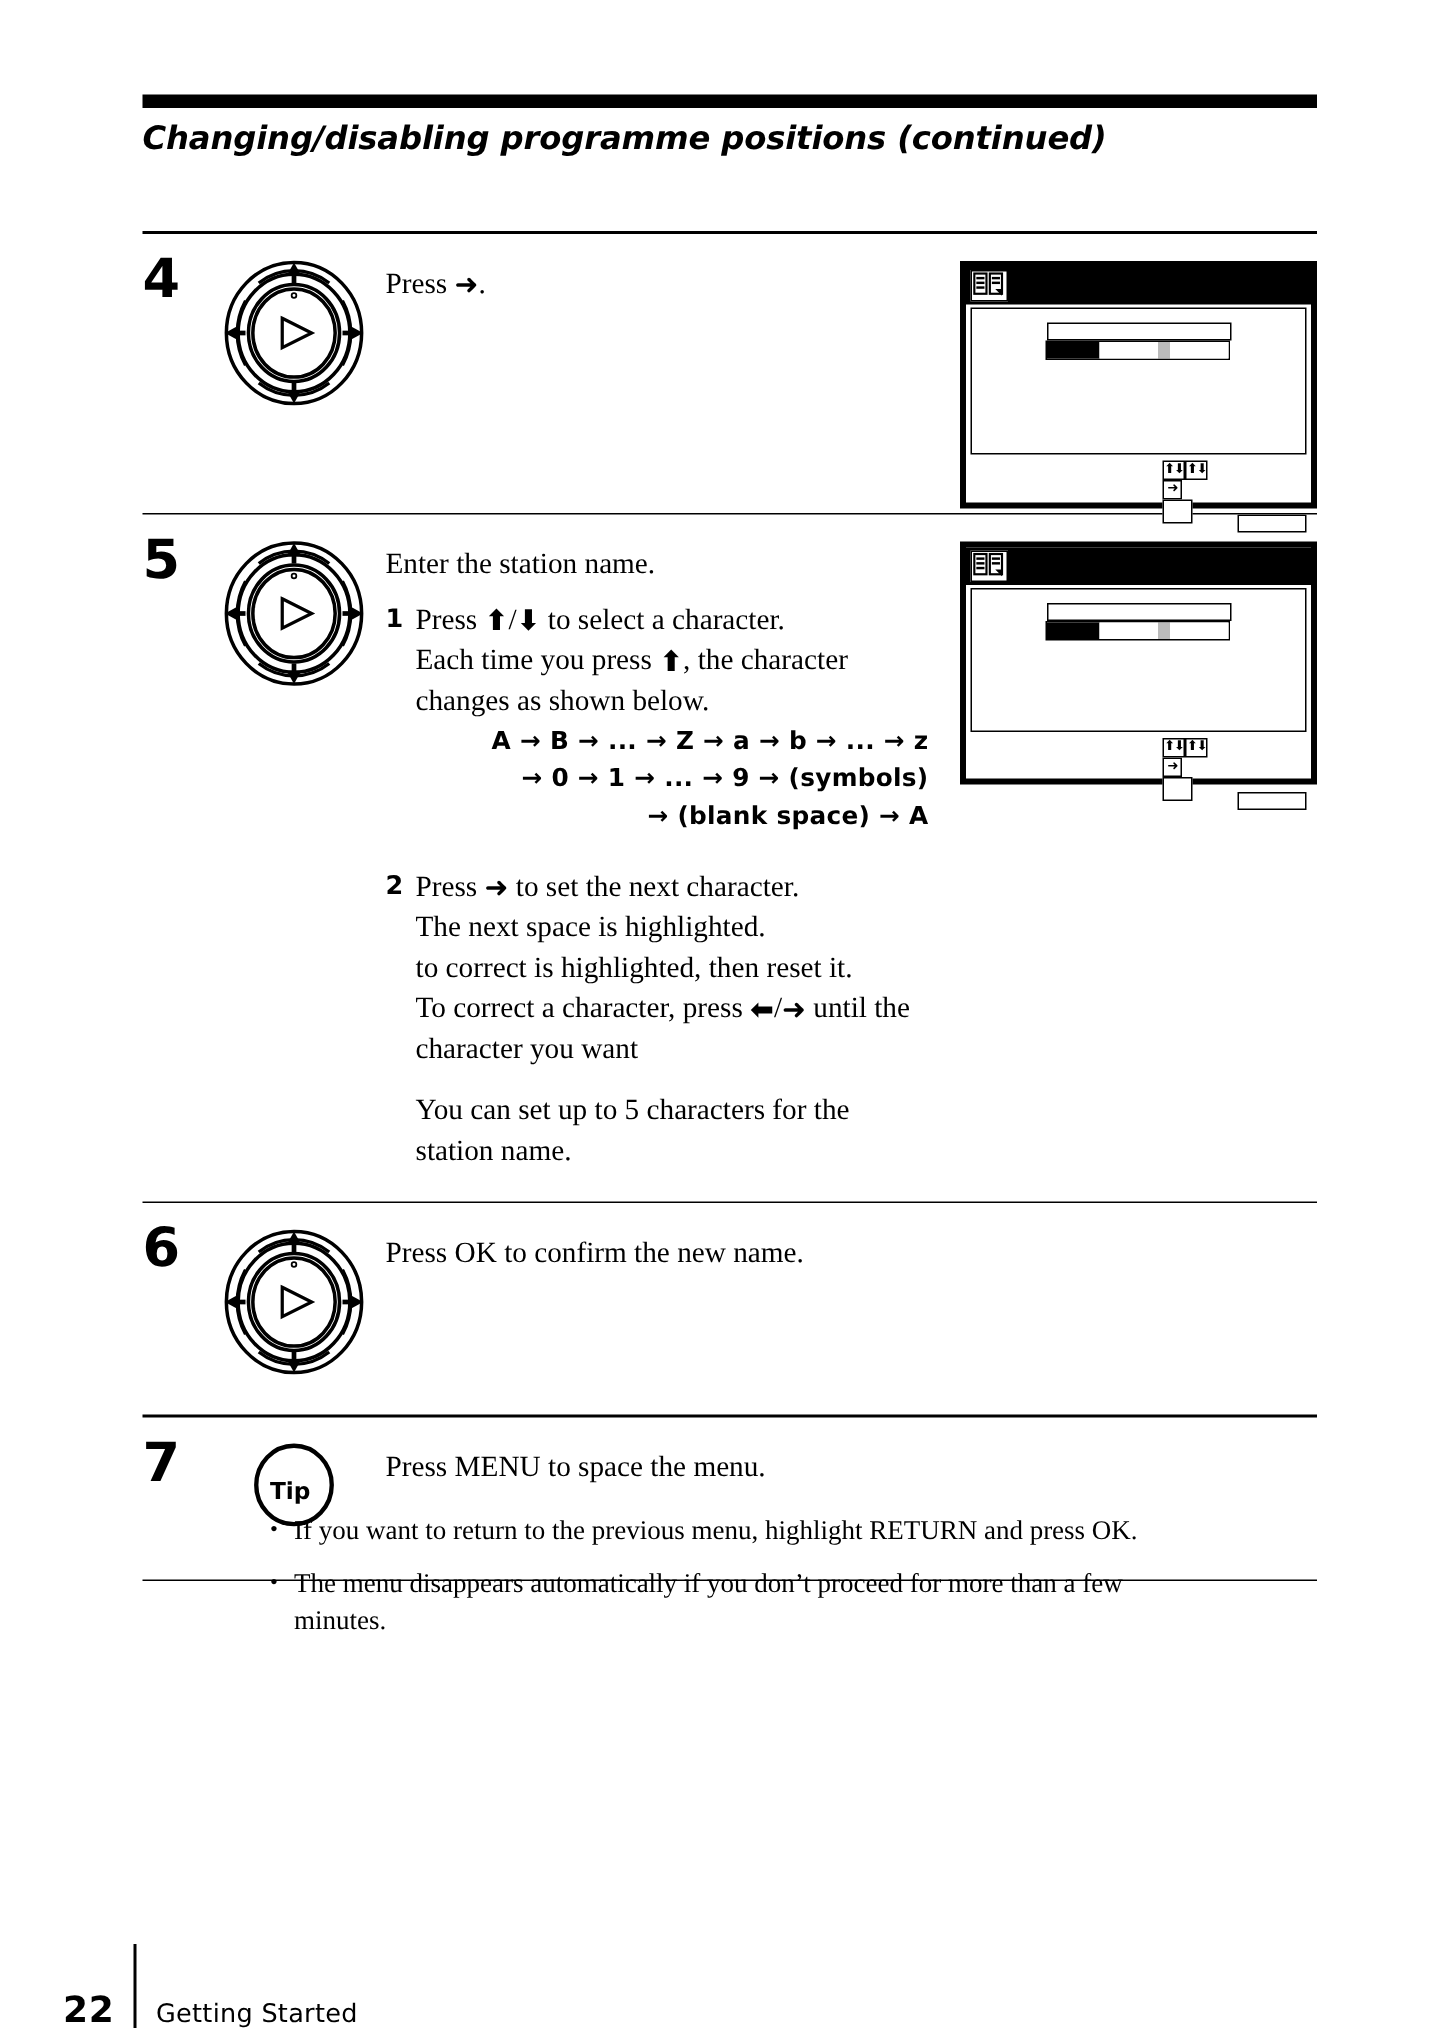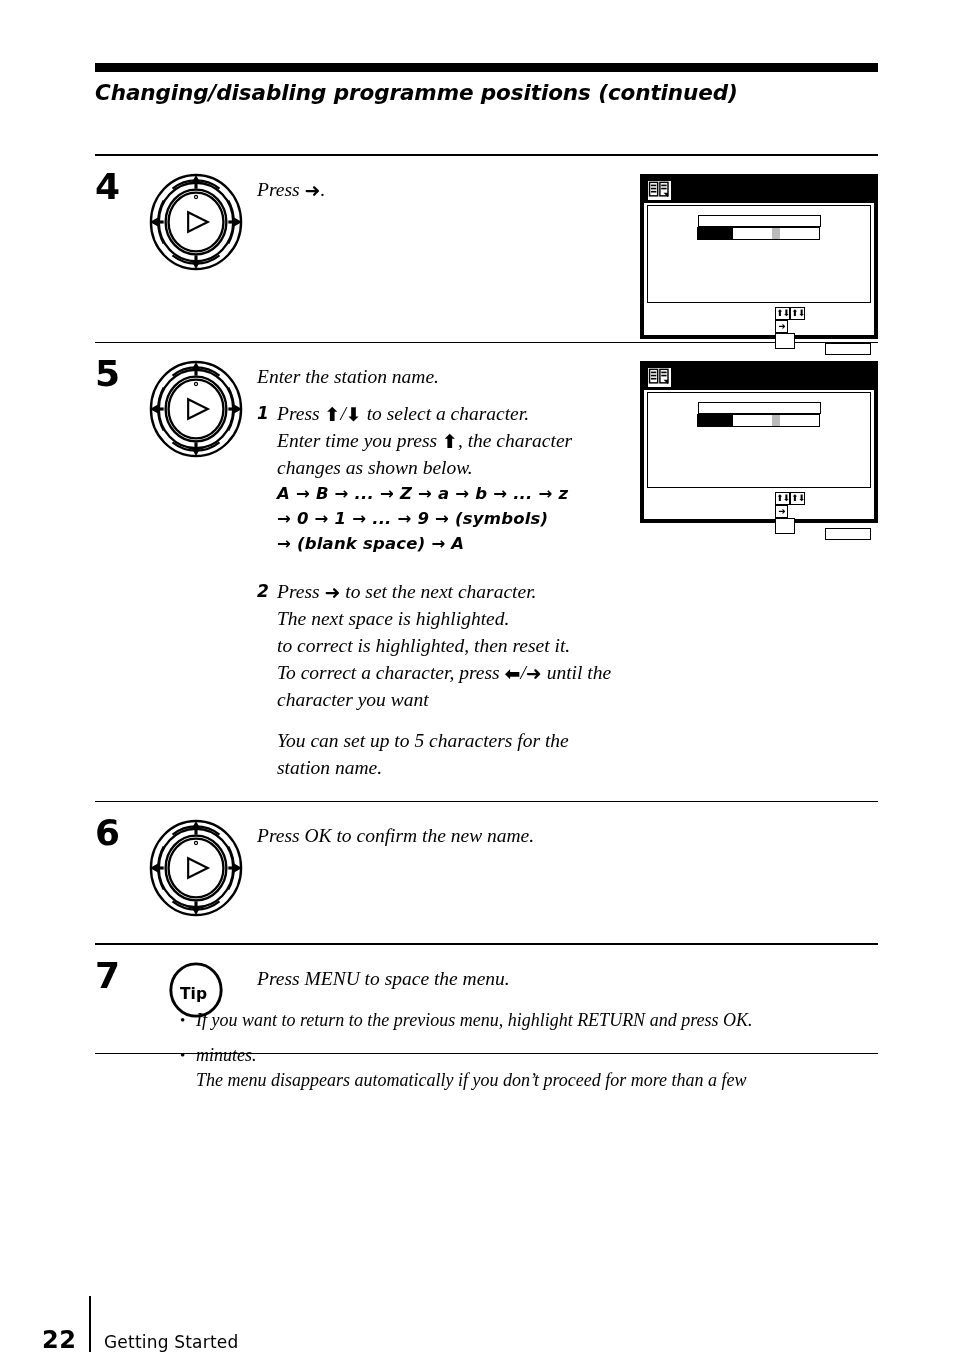--- a/index.html
+++ b/index.html
@@ -70,21 +70,20 @@
     flex: 0 0 122px;
     padding-top: 14px;
     display: flex;
     justify-content: center;
   }
   .step-body {
     flex: 1 1 auto;
     padding-top: 20px;
     font-size: 19.5px;
     line-height: 27px;
-    font-style: italic;
   }
   .step-osd {
     flex: 0 0 245px;
     padding-top: 18px;
     display: flex;
     justify-content: flex-end;
   }
 
   
   .lead { margin: 0 0 10px 0; }
@@ -100,20 +99,21 @@
   }
   .subtext { flex: 1 1 auto; }
   .subtext p { margin: 0; }
   .charseq {
     font-family: "DejaVu Sans", sans-serif;
     font-weight: bold;
     font-size: 16.5px;
     line-height: 25px;
     letter-spacing: 0.2px;
     margin-top: 2px;
+    text-align: right;
   }
   .indent-para {
     margin-left: 20px;
     margin-top: 14px;
   }
 
   
   .gly {
     font-family: "DejaVu Sans", sans-serif;
     font-weight: bold;
@@ -232,21 +232,21 @@
     font-size: 15.5px;
     margin: 0 0 1px 0;
   }
   .notes .gap { height: 10px; }
   .bullet-row { display: flex; }
   .bullet-dot {
     flex: 0 0 16px;
     font-size: 15px;
     line-height: 25px;
   }
-  .bullet-text { flex: 1 1 auto; font-style: italic; }
+  .bullet-text { flex: 1 1 auto; }
 
   
   .footer {
     position: absolute;
     left: 42px;
     top: 1286px;
     display: flex;
     align-items: baseline;
     font-family: "DejaVu Sans", sans-serif;
   }
@@ -398,21 +398,21 @@
     </div>
     <div class="step-body" style="padding-right:14px;">
       <p class="lead">Enter the station name.</p>
 
       <div class="sublist">
 
         <div class="subitem">
           <div class="subnum">1</div>
           <div class="subtext">
             <p><span>Press </span><span class="gly">⬆</span><span>/</span><span class="gly">⬇</span><span> to select a character.</span></p>
-            <p><span>Enter time you press </span><span class="gly">⬆</span><span>, the character</span></p>
+            <p><span>Each time you press </span><span class="gly">⬆</span><span>, the character</span></p>
             <p>changes as shown below.</p>
             <p class="charseq">A → B → ... → Z → a → b → ... → z</p>
             <p class="charseq">→ 0 → 1 → ... → 9 → (symbols)</p>
             <p class="charseq">→   (blank space) → A</p>
           </div>
         </div>
 
         <div class="subitem" style="margin-top:22px;">
           <div class="subnum">2</div>
           <div class="subtext">
@@ -538,22 +538,22 @@
 <div class="notes">
   <h4>Tip</h4>
   <div class="bullet-row">
     <div class="bullet-dot">•</div>
     <div class="bullet-text">If you want to return to the previous menu, highlight RETURN and press OK.</div>
   </div>
   <div class="gap"></div>
   <div class="bullet-row">
     <div class="bullet-dot">•</div>
     <div class="bullet-text">
+      <div>The menu disappears automatically if you don’t proceed for more than a few</div>
       <div>minutes.</div>
-      <div>The menu disappears automatically if you don’t proceed for more than a few</div>
     </div>
   </div>
 </div>
 
 <div class="footer">
   <div class="folio">22</div>
   <div class="folio-div"></div>
   <div class="section-name">Getting Started</div>
 </div>
 

